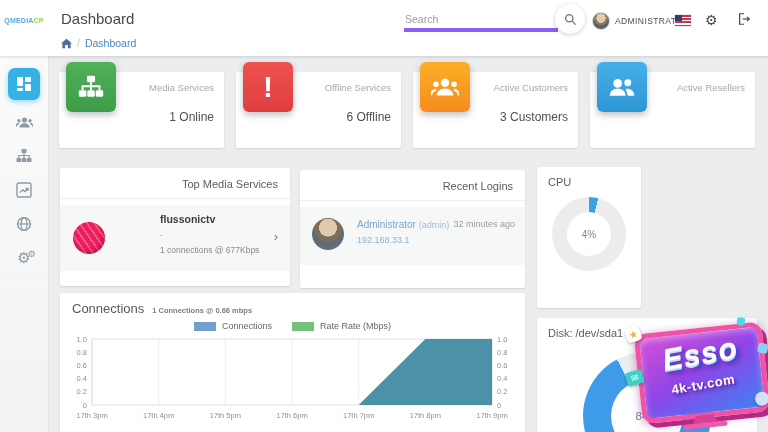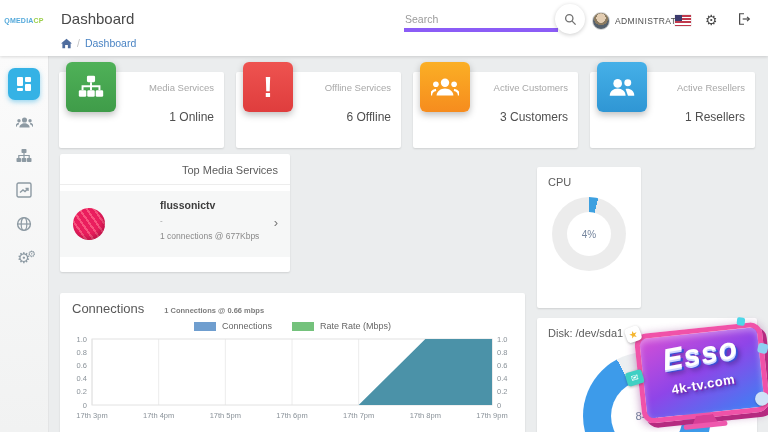--- a/index.html
+++ b/index.html
@@ -80,21 +80,21 @@
   .gauge-title{position:absolute;left:11px;top:9px;}
   .donut{position:absolute;border-radius:50%;}
   .donut::after{content:"";position:absolute;border-radius:50%;background:#fff;inset:var(--hole,15px);}
   .donut-label{position:absolute;inset:0;display:flex;align-items:center;justify-content:center;
         z-index:2;font-size:10px;color:#76869e;}
   .donut-sm{width:74px;height:74px;--hole:15px;}
   .donut-lg{width:128px;height:128px;--hole:28px;}
   .donut-lg .donut-label{font-size:11.5px;}
   
   .conn-title{position:absolute;left:12px;top:8px;font-size:13px;color:#585858;}
-  .conn-sub{font-size:7.5px;font-weight:bold;color:#7d7d7d;margin-left:20px;}
+  .conn-sub{font-size:7.5px;font-weight:bold;color:#7d7d7d;margin-left:8px;}
   .legend{position:absolute;left:0;right:0;top:28px;display:flex;justify-content:center;gap:20px;}
   .legend-item{display:flex;align-items:center;gap:6px;font-size:9px;color:#666;cursor:pointer;}
   .swatch{width:22px;height:9px;display:inline-block;}
   .chart-box{position:absolute;left:6px;top:40px;}
   .tick{font-size:7.5px;fill:#8a9299;font-family:"Liberation Sans",sans-serif;}
   
   .wm{position:absolute;left:633px;top:322px;width:136px;height:120px;transform:rotate(-6deg);z-index:30;}
   .wm-tv{position:absolute;left:6px;top:6px;width:118px;height:80px;border-radius:12px;
         background:linear-gradient(155deg,#d44fd6 0%,#8f45e8 48%,#3b82f4 100%);
         border:5px solid #f052a8;
@@ -252,34 +252,45 @@
   <div class="panel stat-card" style="left:590px;">
     <div class="stat-icon ic-blue">
       <svg width="26" height="24" viewBox="0 0 18 16">
         <circle cx="6" cy="5.5" r="3" fill="currentColor"></circle>
           <path d="M0.5 14c0-3 2.5-5 5.5-5s5.5 2 5.5 5z" fill="currentColor"></path>
         <circle cx="13" cy="5" r="2.4" fill="currentColor"></circle>
           <path d="M11.5 9.4c3-.6 6 1.3 6 4.6h-4.4" fill="currentColor"></path>
       </svg>
     </div>
     <div class="stat-label">Active Resellers</div>
-    <div class="stat-value">1 Resellers</div>
-  </div>
-
-  <div class="panel" style="left:60px;top:154px;width:230px;height:118px;">
+  </div>
+
+  <div class="panel" style="left:60px;top:168px;width:230px;height:118px;">
     <div class="list-head panel-title">Top Media Services</div>
     <div class="media-row">
       <span class="flussonic-logo"></span>
       <div class="media-name">flussonictv</div>
       <div class="media-sub">-</div>
       <div class="media-detail">1 connections @ 677Kbps</div>
       <span class="chevron">›</span>
     </div>
   </div>
 
+  <div class="panel" style="left:300px;top:170px;width:225px;height:118px;">
+    <div class="list-head panel-title">Recent Logins</div>
+    <div class="login-row">
+      <span class="avatar-md"></span>
+      <div class="login-name">
+        <span>Administrator</span>
+        <span class="role">(admin)</span>
+      </div>
+      <div class="login-ip">192.168.33.1</div>
+      <div class="login-time">32 minutes ago</div>
+    </div>
+  </div>
 
   <div class="panel" style="left:537px;top:167px;width:104px;height:141px;">
     <div class="gauge-title panel-title">CPU</div>
     <div class="donut donut-sm" style="left: 15px; top: 30px; background: conic-gradient(rgb(61, 160, 224) 4%, rgb(236, 236, 236) 0deg);">
       <span class="donut-label">4%</span>
     </div>
   </div>
 
 
   <div class="panel" style="left:60px;top:293px;width:465px;height:150px;">

